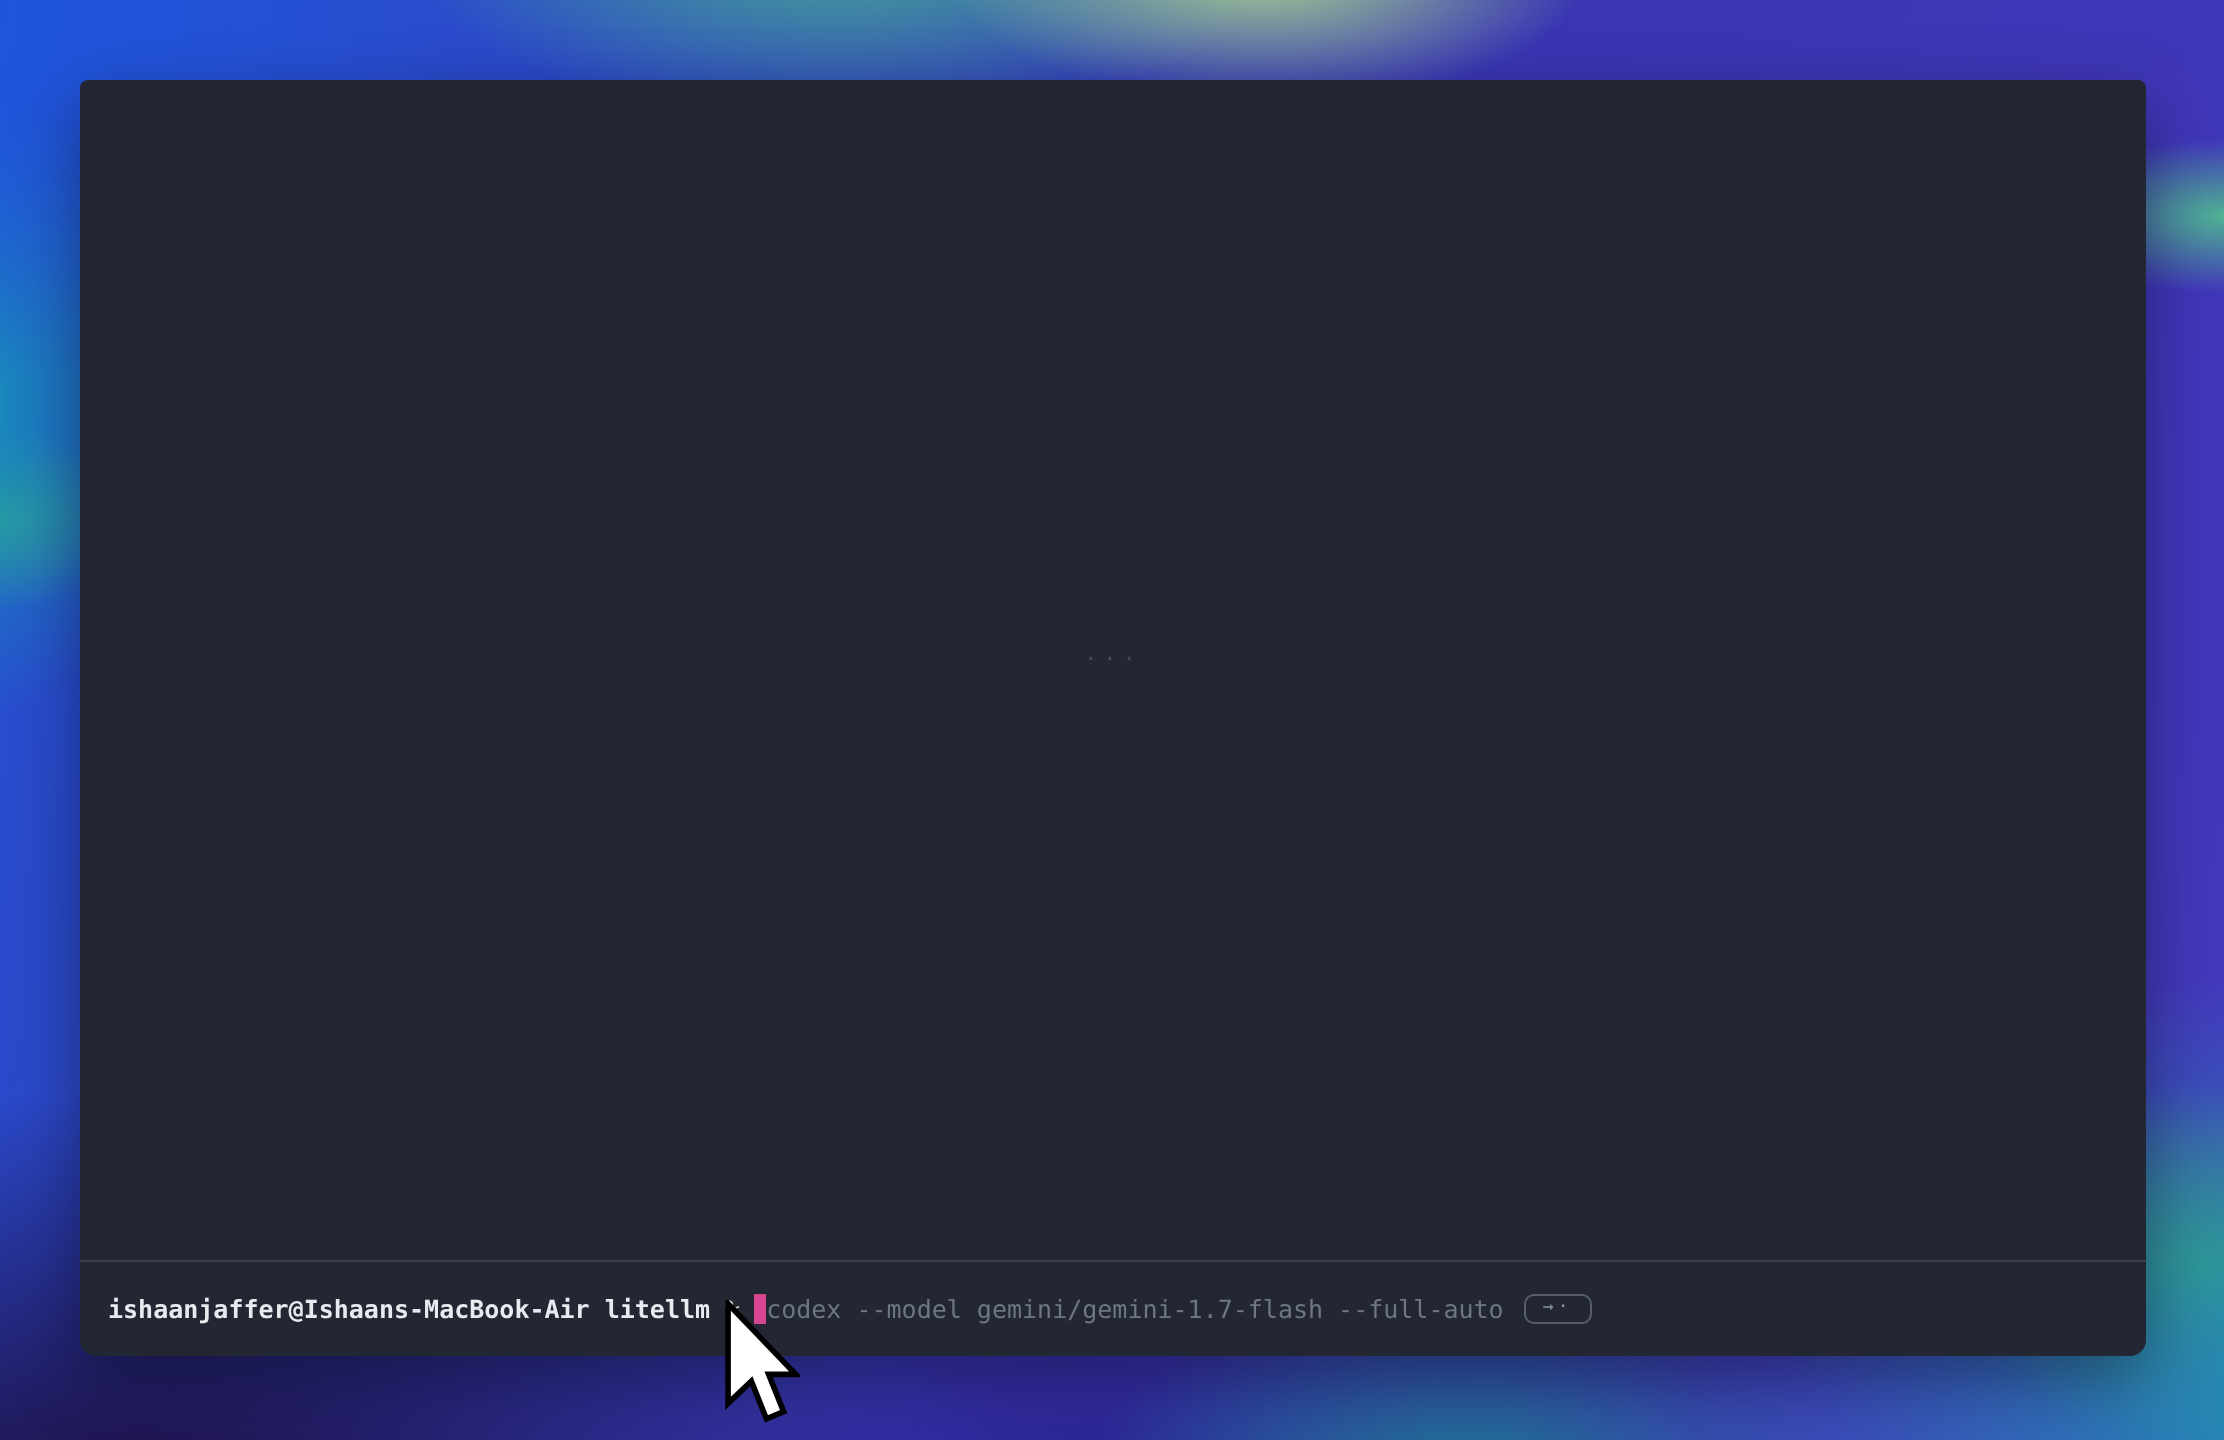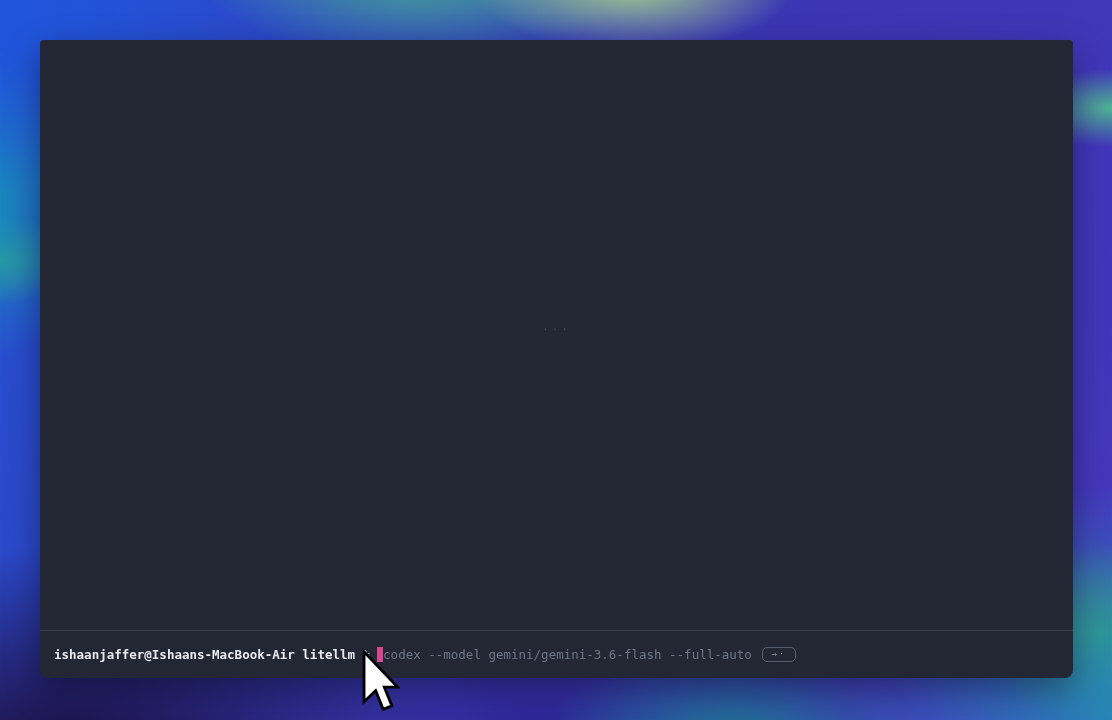--- a/index.html
+++ b/index.html
@@ -73,21 +73,21 @@
 
 <div class="terminal">
 
   <div class="term-output">
     <div class="loading-dots">···</div>
   </div>
 
   <div class="term-divider"></div>
 
   <div class="prompt-line">
-    <span class="prompt-label">ishaanjaffer@Ishaans-MacBook-Air litellm %</span><span class="caret"></span><span class="suggestion">codex --model gemini/gemini-3.6-flash --full-auto</span>
+    <span class="prompt-label">ishaanjaffer@Ishaans-MacBook-Air litellm %</span><span class="caret"></span><span class="suggestion">codex --model gemini/gemini-1.7-flash --full-auto</span>
     <span class="accept-badge">→·</span>
   </div>
 
 </div>
 
 <svg class="mouse-cursor" viewBox="0 0 21 33" xmlns="http://www.w3.org/2000/svg">
   <path d="M2 1 L2 27.5 L8.2 21.6 L12.2 31.6 L16.8 29.7 L12.8 19.8 L20 19.8 Z" fill="#ffffff" stroke="#000000" stroke-width="1.5" stroke-linejoin="miter"></path>
 </svg>
 
 </body></html>

